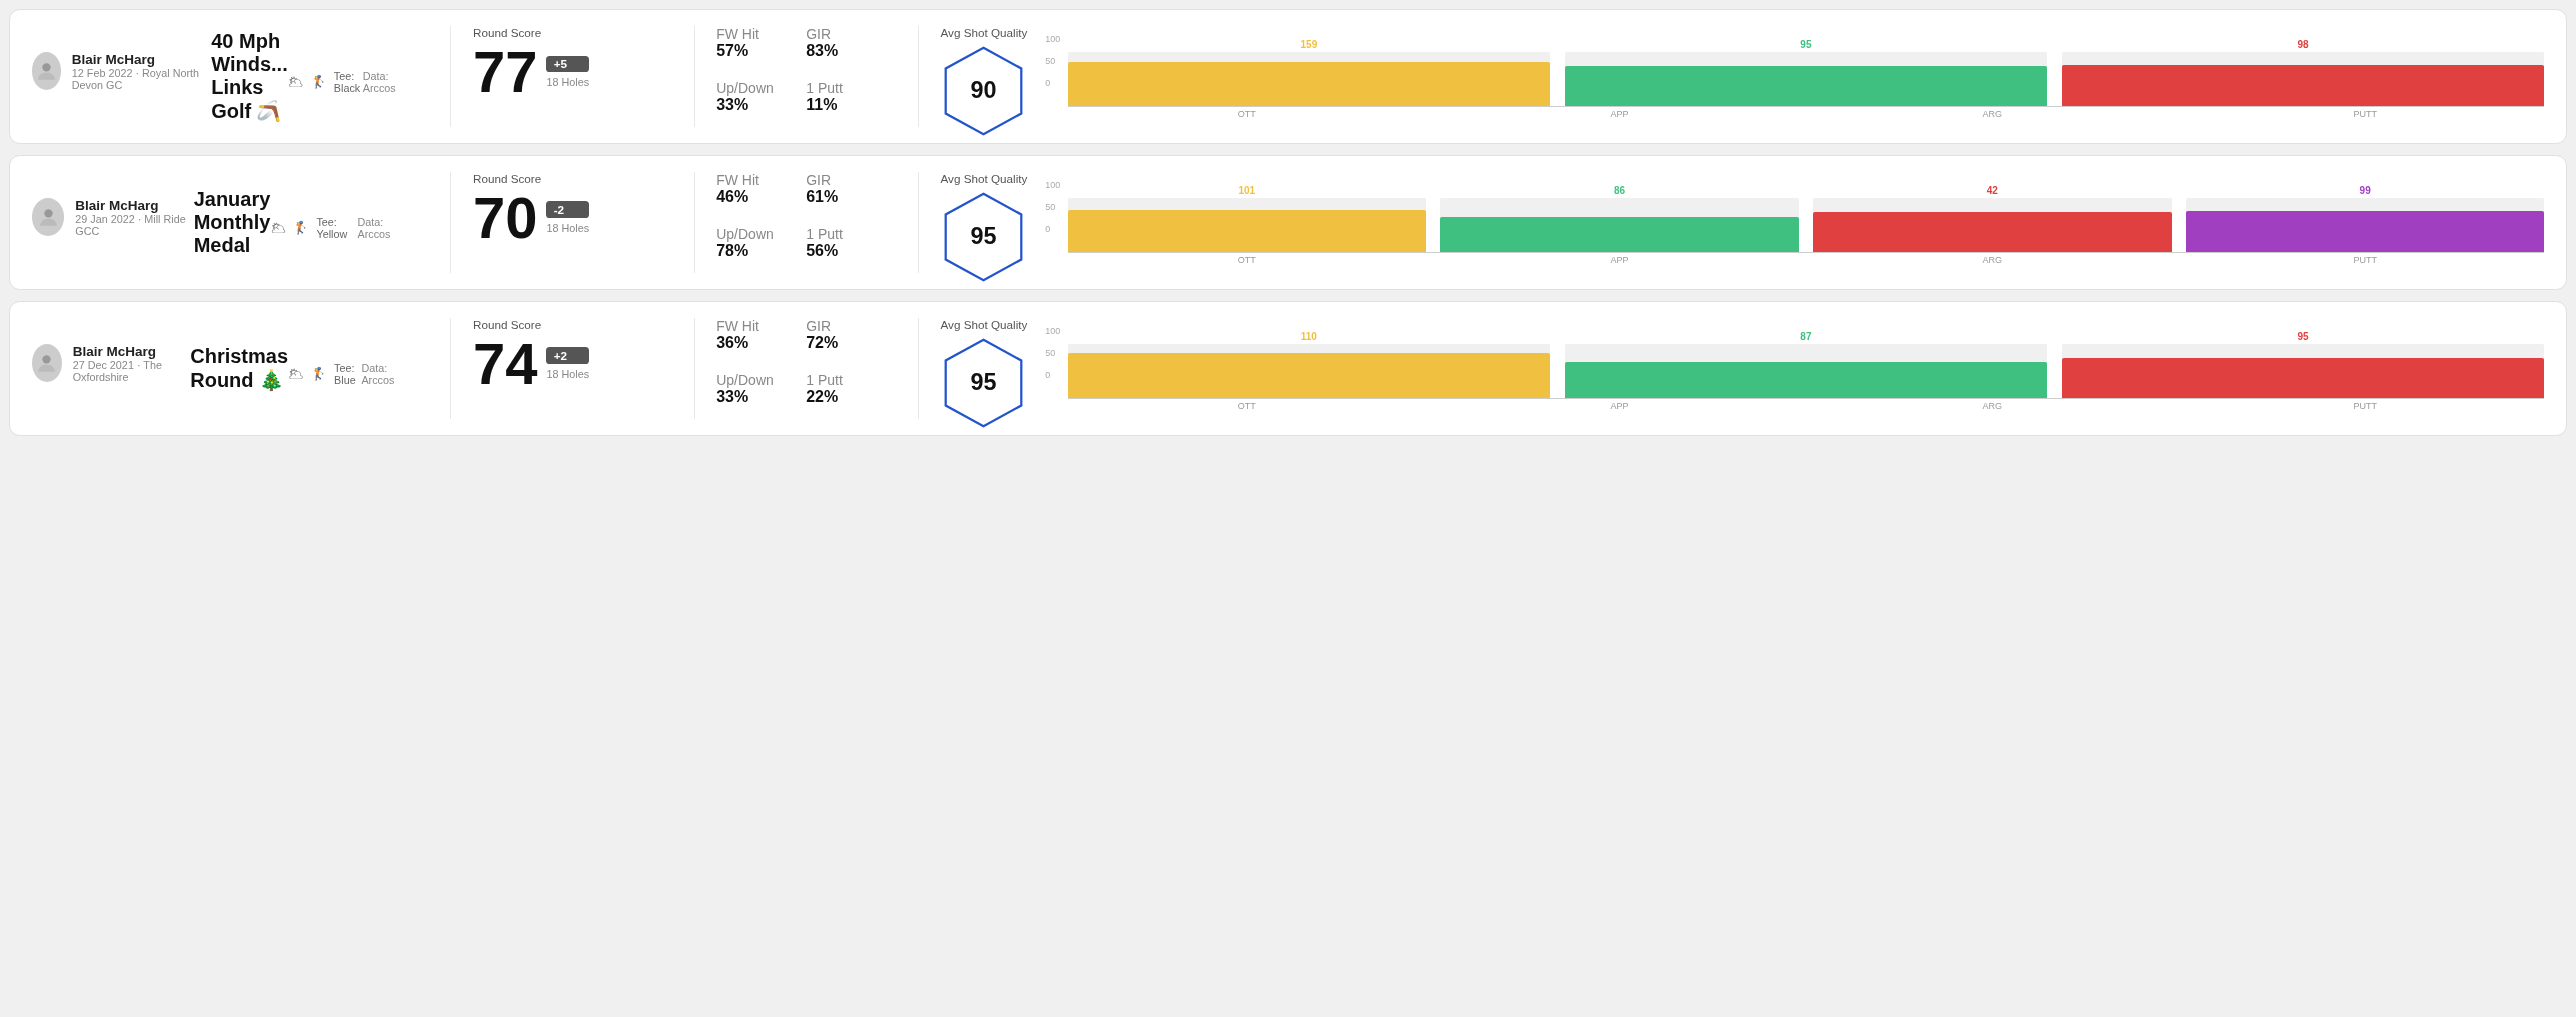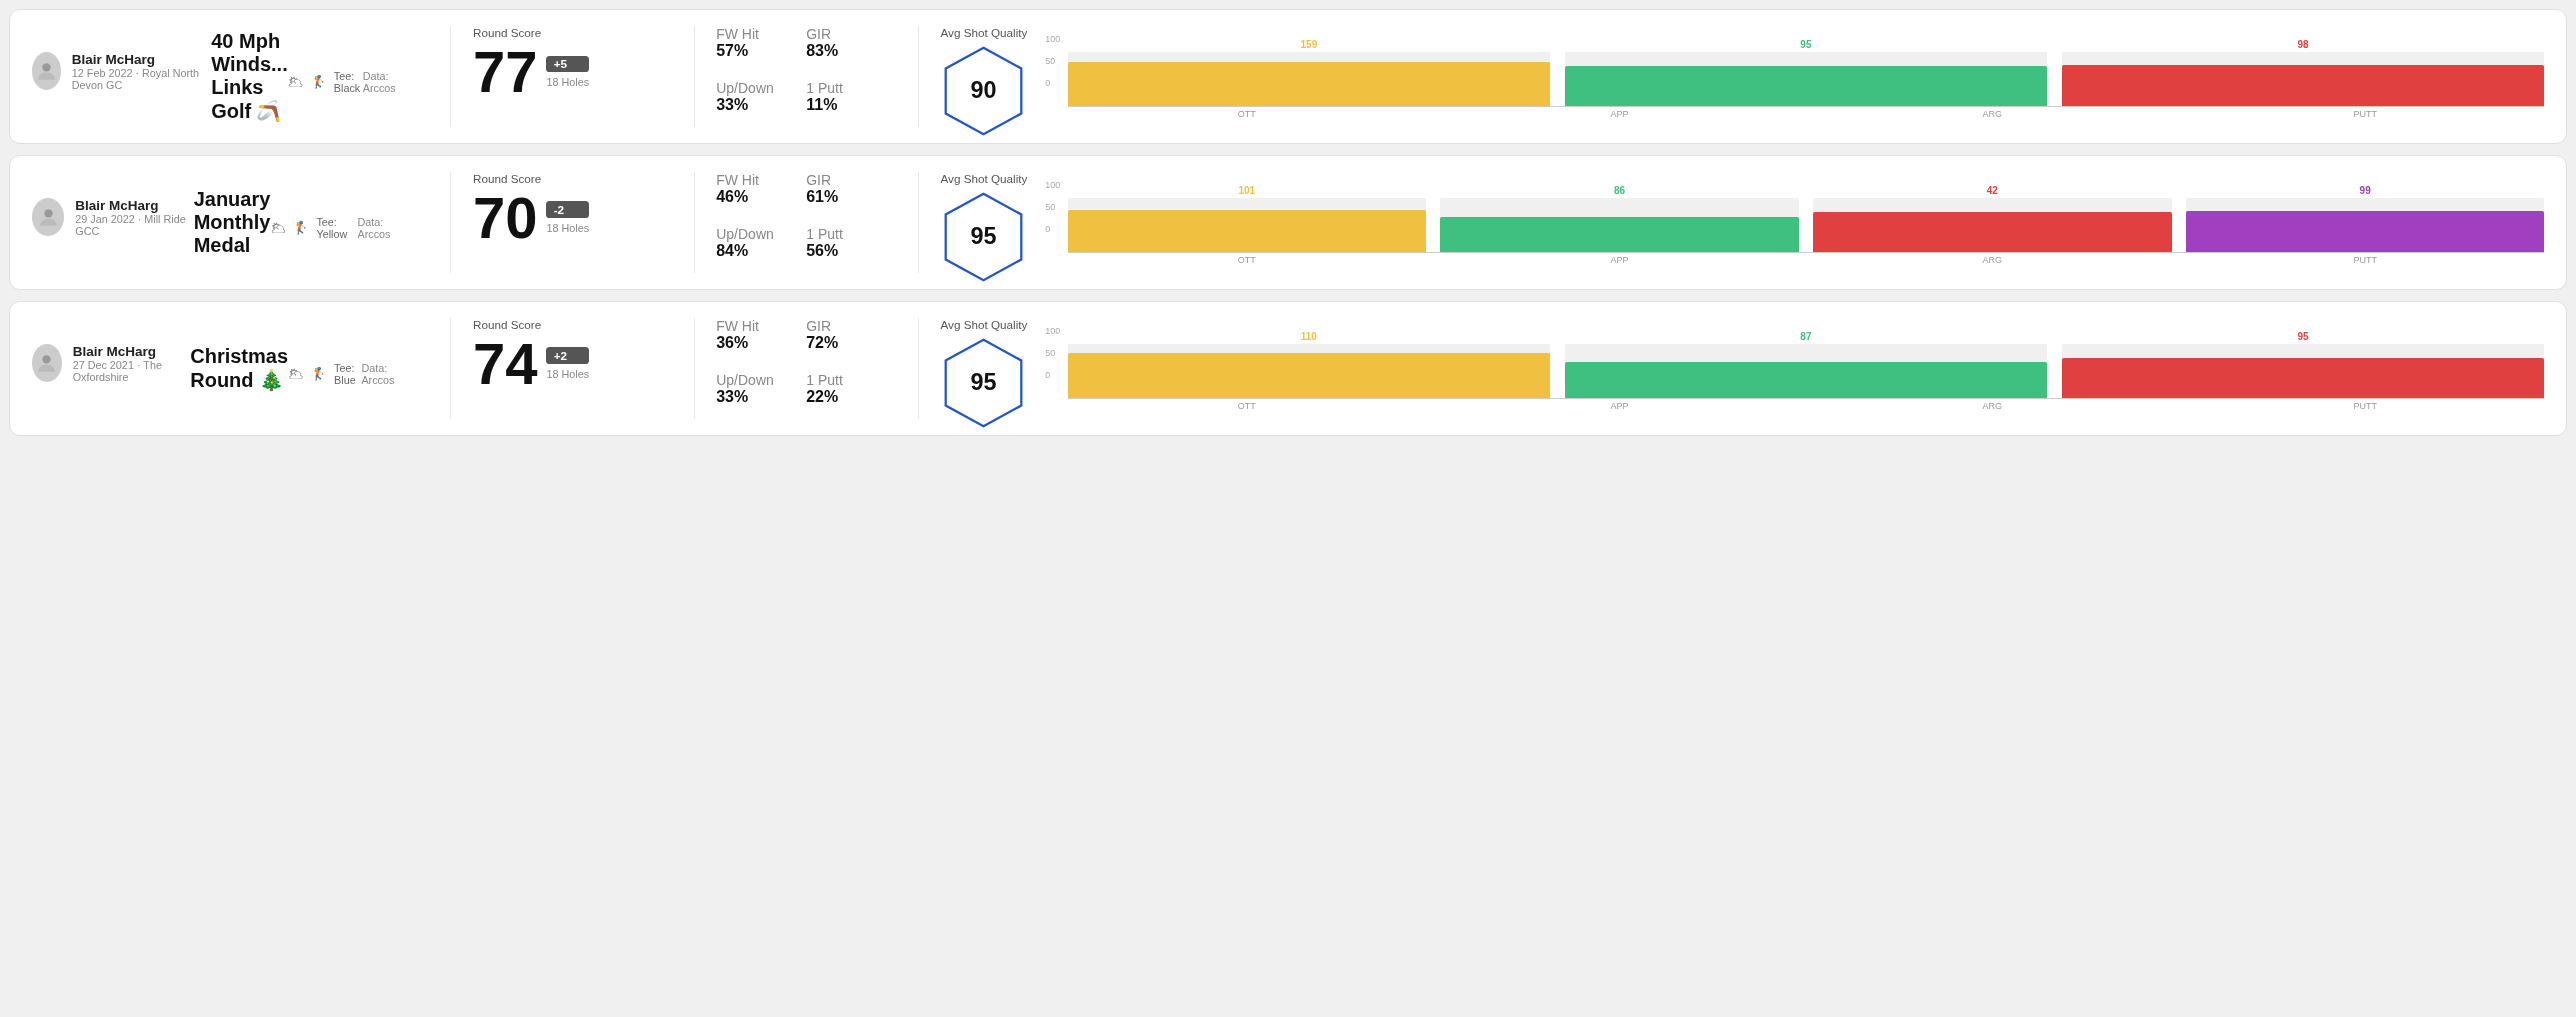--- a/index.html
+++ b/index.html
@@ -446,21 +446,21 @@
       <div class="stat-item">
         <div class="stat-label">FW Hit</div>
         <div class="stat-value">46%</div>
       </div>
       <div class="stat-item">
         <div class="stat-label">GIR</div>
         <div class="stat-value">61%</div>
       </div>
       <div class="stat-item">
         <div class="stat-label">Up/Down</div>
-        <div class="stat-value">84%</div>
+        <div class="stat-value">78%</div>
       </div>
       <div class="stat-item">
         <div class="stat-label">1 Putt</div>
         <div class="stat-value">56%</div>
       </div>
     </div>
 
     <div class="card-divider"></div>
 
     <div class="card-quality">

